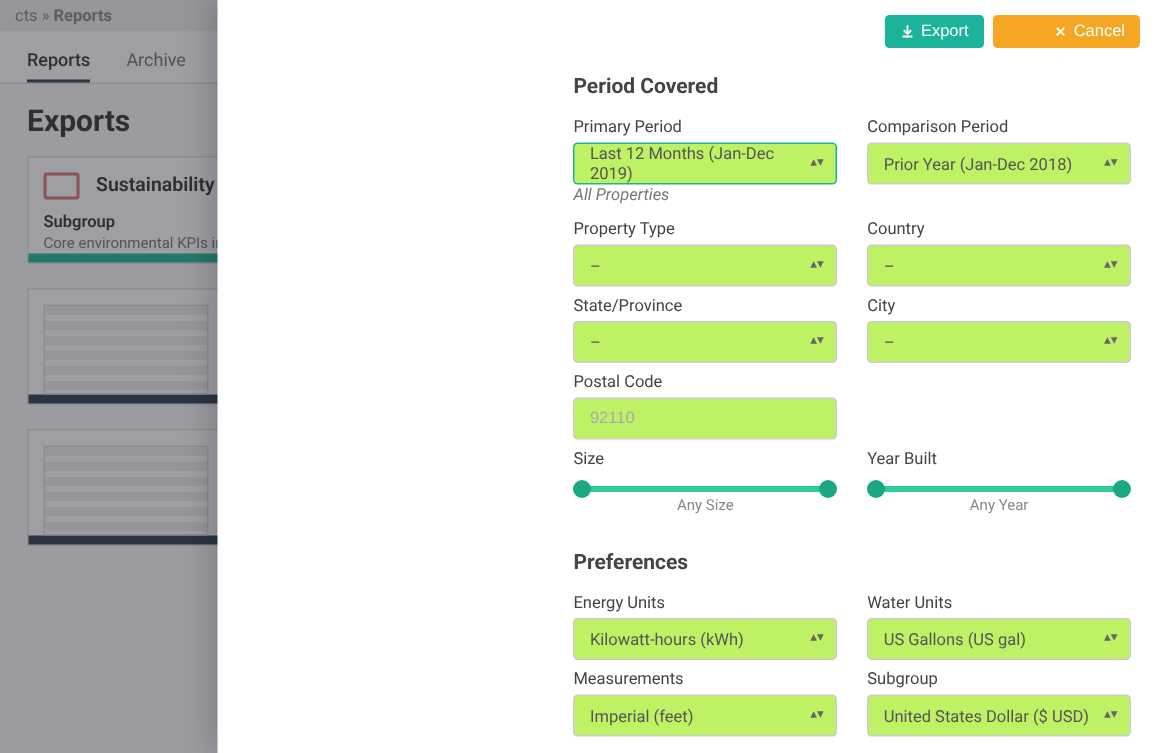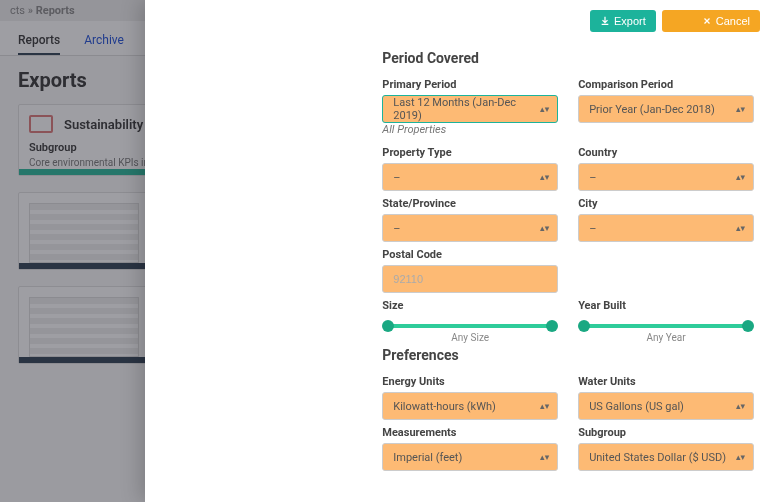--- a/index.html
+++ b/index.html
@@ -2,21 +2,21 @@
 <html><head>
 <meta charset="utf-8">
 <style>
 * { box-sizing: border-box; margin: 0; padding: 0; }
 body { font-family: -apple-system, BlinkMacSystemFont, "Segoe UI", Roboto, sans-serif; font-size: 12px; color: #333; background: #f5f5f5; width: 772px; height: 502px; overflow: hidden; position: relative; }
 
 
 .bg { position: absolute; top: 0; left: 0; width: 772px; height: 502px; background: #fafafa; }
 .bg-crumb { padding: 4px 10px; font-size: 11px; color: #888; background: #eee; }
 .bg-tabs { display: flex; gap: 24px; padding: 6px 18px 0; border-bottom: 1px solid #ddd; background: #fff; }
-.bg-tab { font-size: 12px; padding: 6px 0; color: #1d4ed8; }
+.bg-tab { font-size: 12px; padding: 6px 0; color: #737373; }
 .bg-tab.active { color: #333; border-bottom: 2px solid #2c3e50; font-weight: 500; }
 .bg-title { font-size: 20px; font-weight: 700; padding: 12px 18px; color: #333; }
 .bg-cards { padding: 0 18px; }
 .bg-card { background: #fff; border: 1px solid #e0e0e0; border-radius: 2px; margin-bottom: 16px; padding: 10px; position: relative; }
 .bg-stripe { height: 6px; background: #26b99a; margin: 0 -10px -10px; }
 .bg-card-icon { width: 24px; height: 18px; display: inline-block; border: 2px solid #d77; border-radius: 2px; margin-right: 8px; vertical-align: middle; }
 .bg-card-h { font-size: 13px; font-weight: 600; display: inline; vertical-align: middle; }
 .bg-sub { font-size: 11px; font-weight: 600; margin-top: 8px; }
 .bg-desc { font-size: 10px; color: #777; margin-top: 2px; line-height: 1.3; }
 .bg-thumb { width: 110px; height: 60px; background: repeating-linear-gradient(180deg, #eee 0 6px, #fff 6px 10px); border: 1px solid #ddd; float: left; margin-right: 10px; }
@@ -30,26 +30,26 @@
 .modal-head { display: flex; justify-content: flex-end; align-items: center; padding: 10px 12px; gap: 6px; }
 .btn { border: none; border-radius: 3px; padding: 5px 10px; font-size: 11px; cursor: pointer; display: inline-flex; align-items: center; gap: 4px; color: #fff; }
 .btn-export { background: #1cb39b; }
 .btn-cancel { background: #f5a623; padding-left: 40px; }
 .btn svg { width: 10px; height: 10px; }
 
 .modal-body { flex: 1; overflow-y: auto; padding: 0 18px 18px; }
 .section-h { font-size: 14px; font-weight: 700; color: #444; margin: 8px 0 6px; }
 .row { display: flex; gap: 20px; }
 .col { flex: 1; min-width: 0; }
-.label { font-size: 11px; font-weight: 700; color: #444; margin: 6px 0 4px; display: block; }
+.label { font-size: 11px; font-weight: 400; color: #444; margin: 6px 0 4px; display: block; }
 .sub-italic { font-style: italic; font-size: 11px; color: #777; margin-bottom: 4px; }
 
 .select, .input {
   width: 100%; height: 28px; border: 1px solid #ccc; border-radius: 3px;
-  padding: 0 24px 0 10px; font-size: 11px; color: #555; background: #fdba74;
+  padding: 0 24px 0 10px; font-size: 11px; color: #555; background: #bef264;
   position: relative; display: flex; align-items: center;
 }
 .select.accent { border-color: #1cb39b; }
 .select .caret { position: absolute; right: 8px; top: 50%; transform: translateY(-50%); font-size: 9px; color: #666; line-height: 1; }
 .input::placeholder { color: #aaa; }
 .input { display: block; }
 
 .slider { position: relative; height: 8px; margin: 10px 0 2px; }
 .slider-track { position: absolute; left: 6px; right: 6px; top: 2px; height: 4px; background: #2ecc9a; border-radius: 2px; }
 .slider-thumb { position: absolute; top: -2px; width: 12px; height: 12px; border-radius: 50%; background: #1aa882; }
@@ -185,21 +185,21 @@
         <label class="label">Year Built</label>
         <div class="slider">
           <div class="slider-track"></div>
             <div class="slider-thumb l"></div>
             <div class="slider-thumb r"></div>
         </div>
         <div class="slider-caption">Any Year</div>
       </div>
     </div>
 
-    <div class="section-h" style="margin-top:4px">Preferences</div>
+    <div class="section-h" style="margin-top:24px">Preferences</div>
     <div class="row">
       <div class="col">
         <label class="label">Energy Units</label>
         <div class="select">
           <span>Kilowatt-hours (kWh)</span>
             <span class="caret">▴▾</span>
         </div>
       </div>
       <div class="col">
         <label class="label">Water Units</label>

